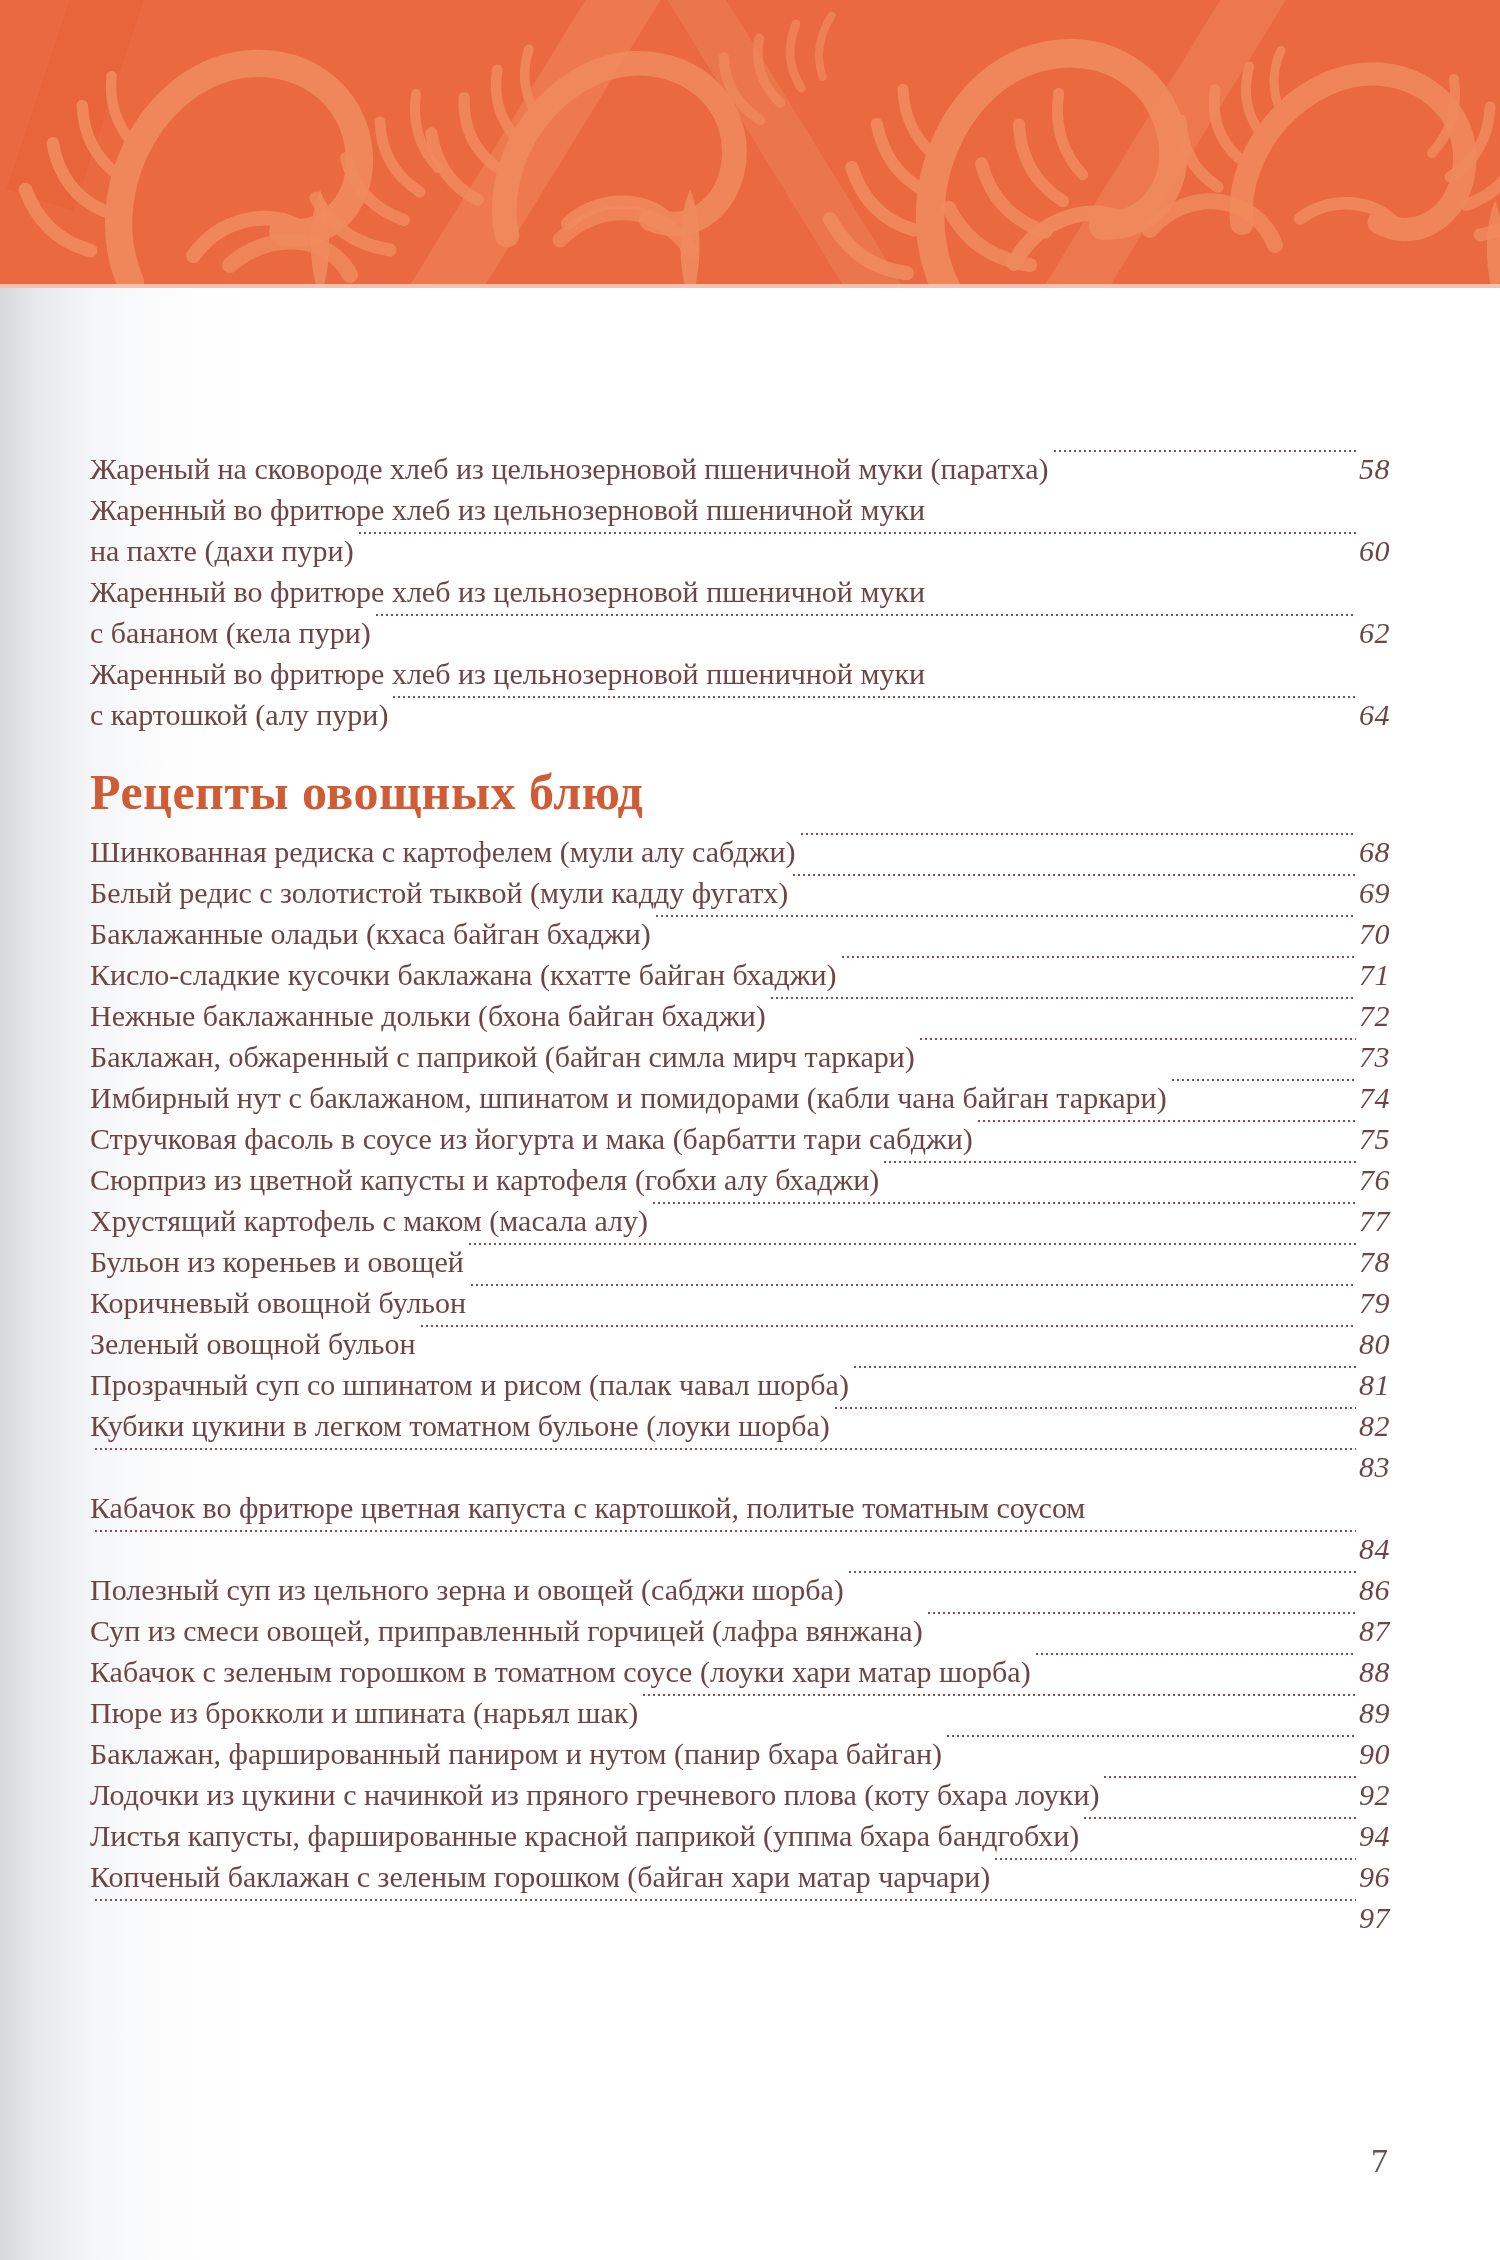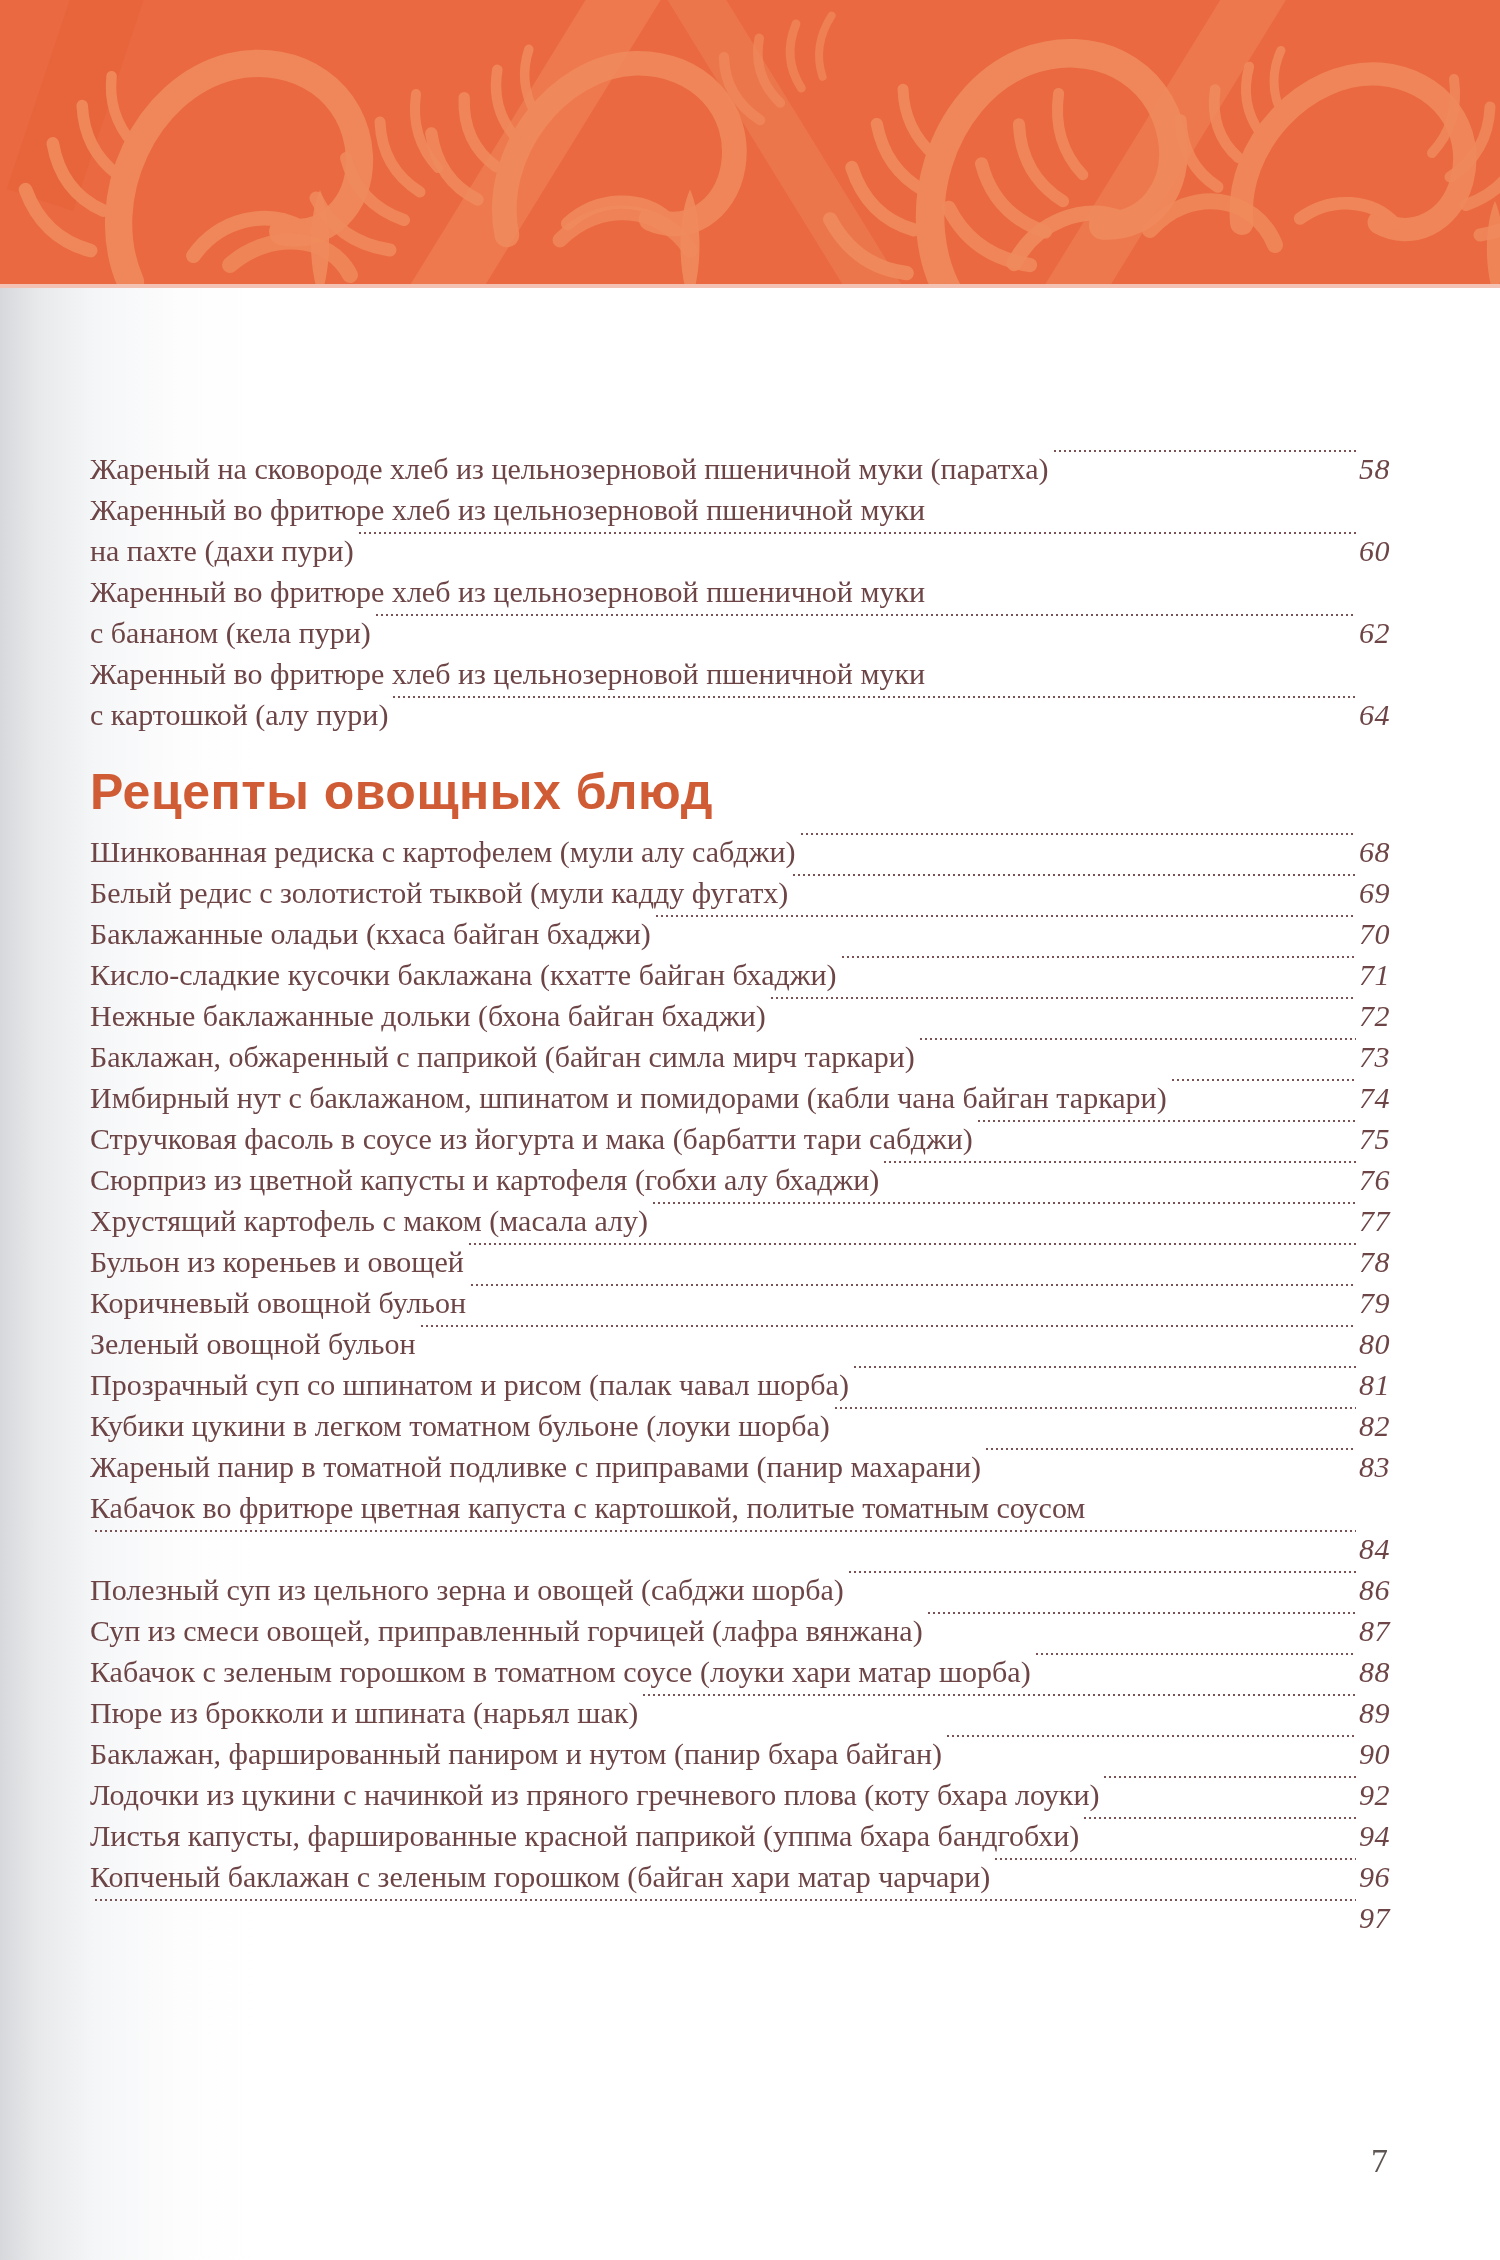--- a/index.html
+++ b/index.html
@@ -36,21 +36,21 @@
   .line.leader{display:flex;align-items:flex-start;white-space:normal;}
   .line .t{white-space:nowrap;flex:0 1 auto;overflow:hidden;}
   .dots{
     flex:1 1 auto;min-width:14px;height:5px;margin:0 3px 0 4px;
     background-image:radial-gradient(circle at 2px 2px,#7a5253 1.15px,rgba(0,0,0,0) 1.45px);
     background-size:5px 4px;background-repeat:repeat-x;background-position:left bottom;
     align-self:baseline;
   }
   .pg{flex:0 0 auto;letter-spacing:0.5px;font-style:italic;}
   .section-heading{
-    font-family:Liberation Sans, sans-serif;
+    font-family:Liberation Serif, serif;
     font-weight:bold;
     color:#d05c36;
     font-size:50px;line-height:54px;
     margin:30px 0 12px 0;
     letter-spacing:0.5px;
   }
   .page-number{
     position:absolute;
     right:112px;top:2142px;
     font-size:34px;color:#5d5552;
@@ -249,21 +249,20 @@
           </div>
           <div class="entry">
             <div class="line leader">
               <span class="t">Кубики цукини в легком томатном бульоне (лоуки шорба)</span>
               <span class="dots"></span>
               <span class="pg">82</span>
             </div>
           </div>
           <div class="entry">
             <div class="line leader">
-              <span class="t">Жареный  панир в томатной подливке с приправами (панир махарани)</span>
               <span class="dots"></span>
               <span class="pg">83</span>
             </div>
           </div>
           <div class="entry">
             <div class="line"><span class="t">Кабачок во фритюре цветная капуста с картошкой, политые томатным соусом</span></div>
             <div class="line leader">
               <span class="dots"></span>
               <span class="pg">84</span>
             </div>

